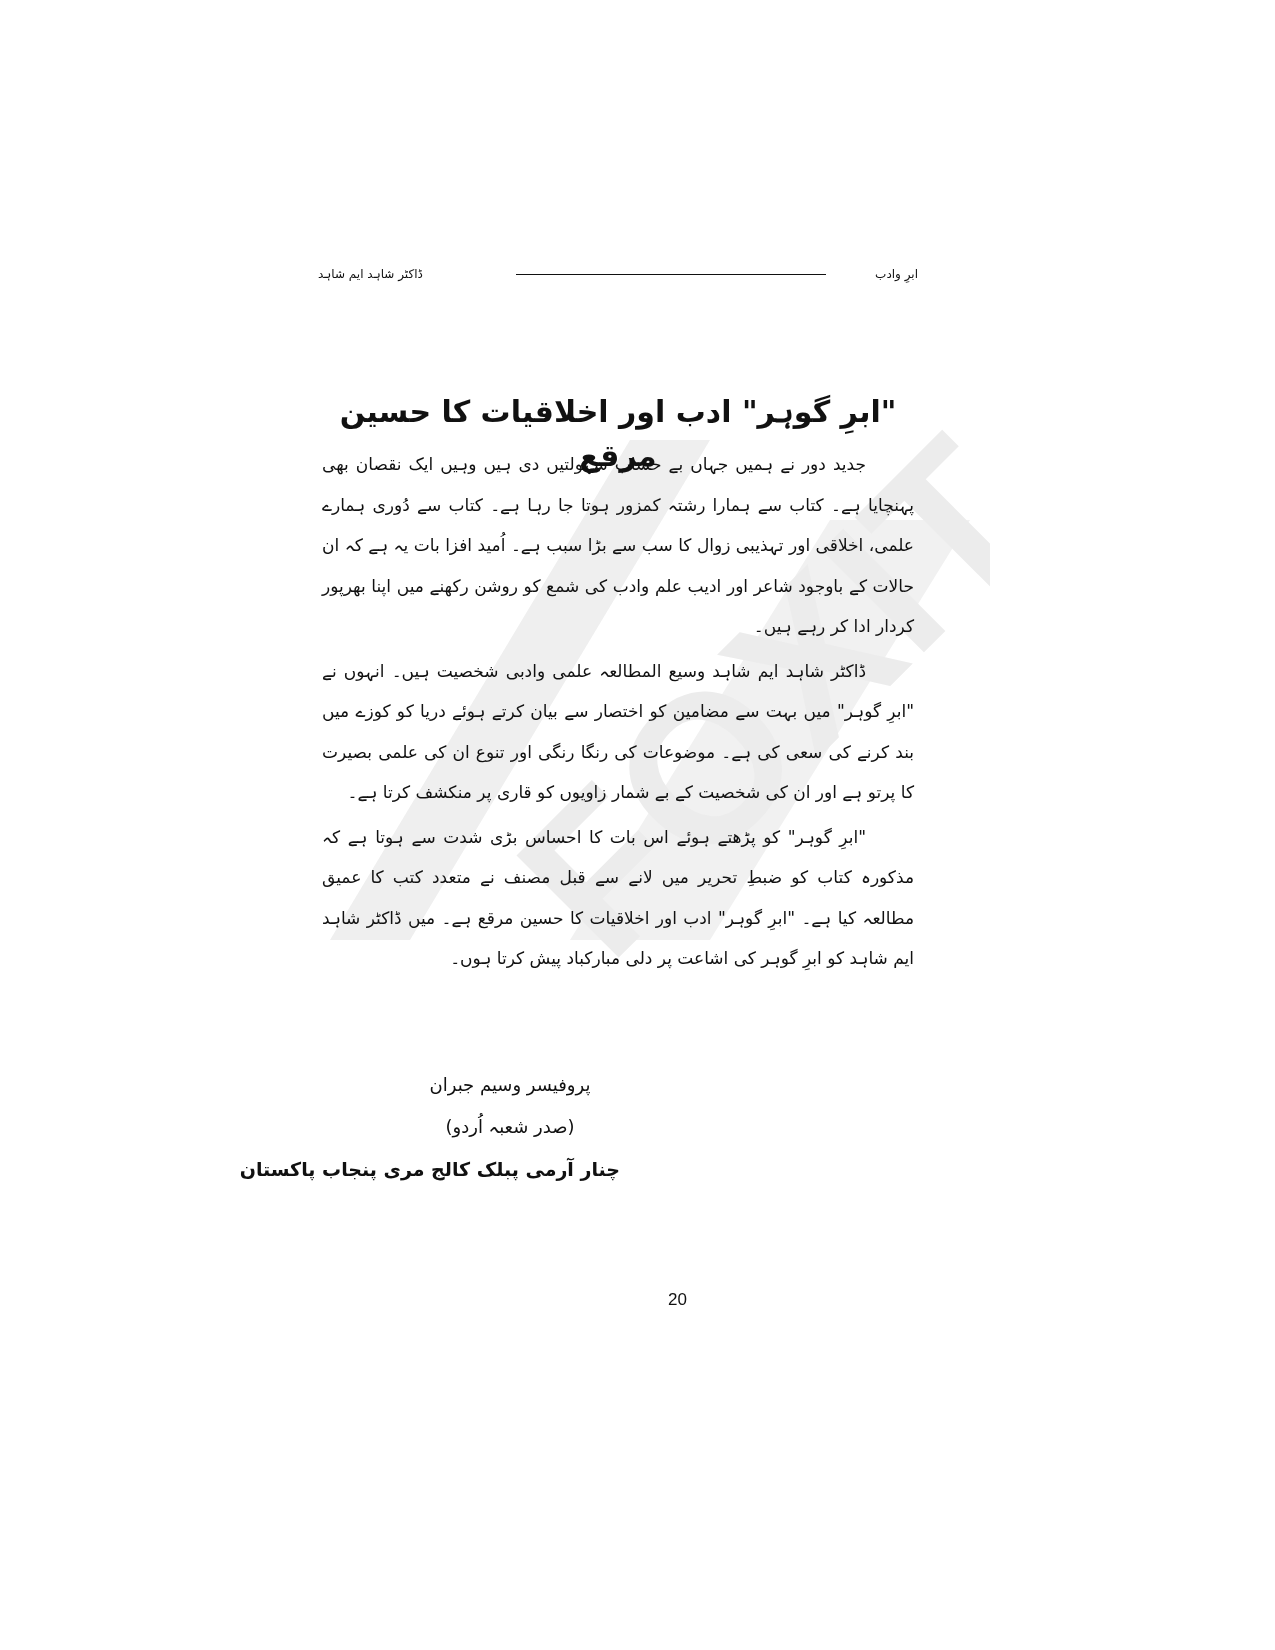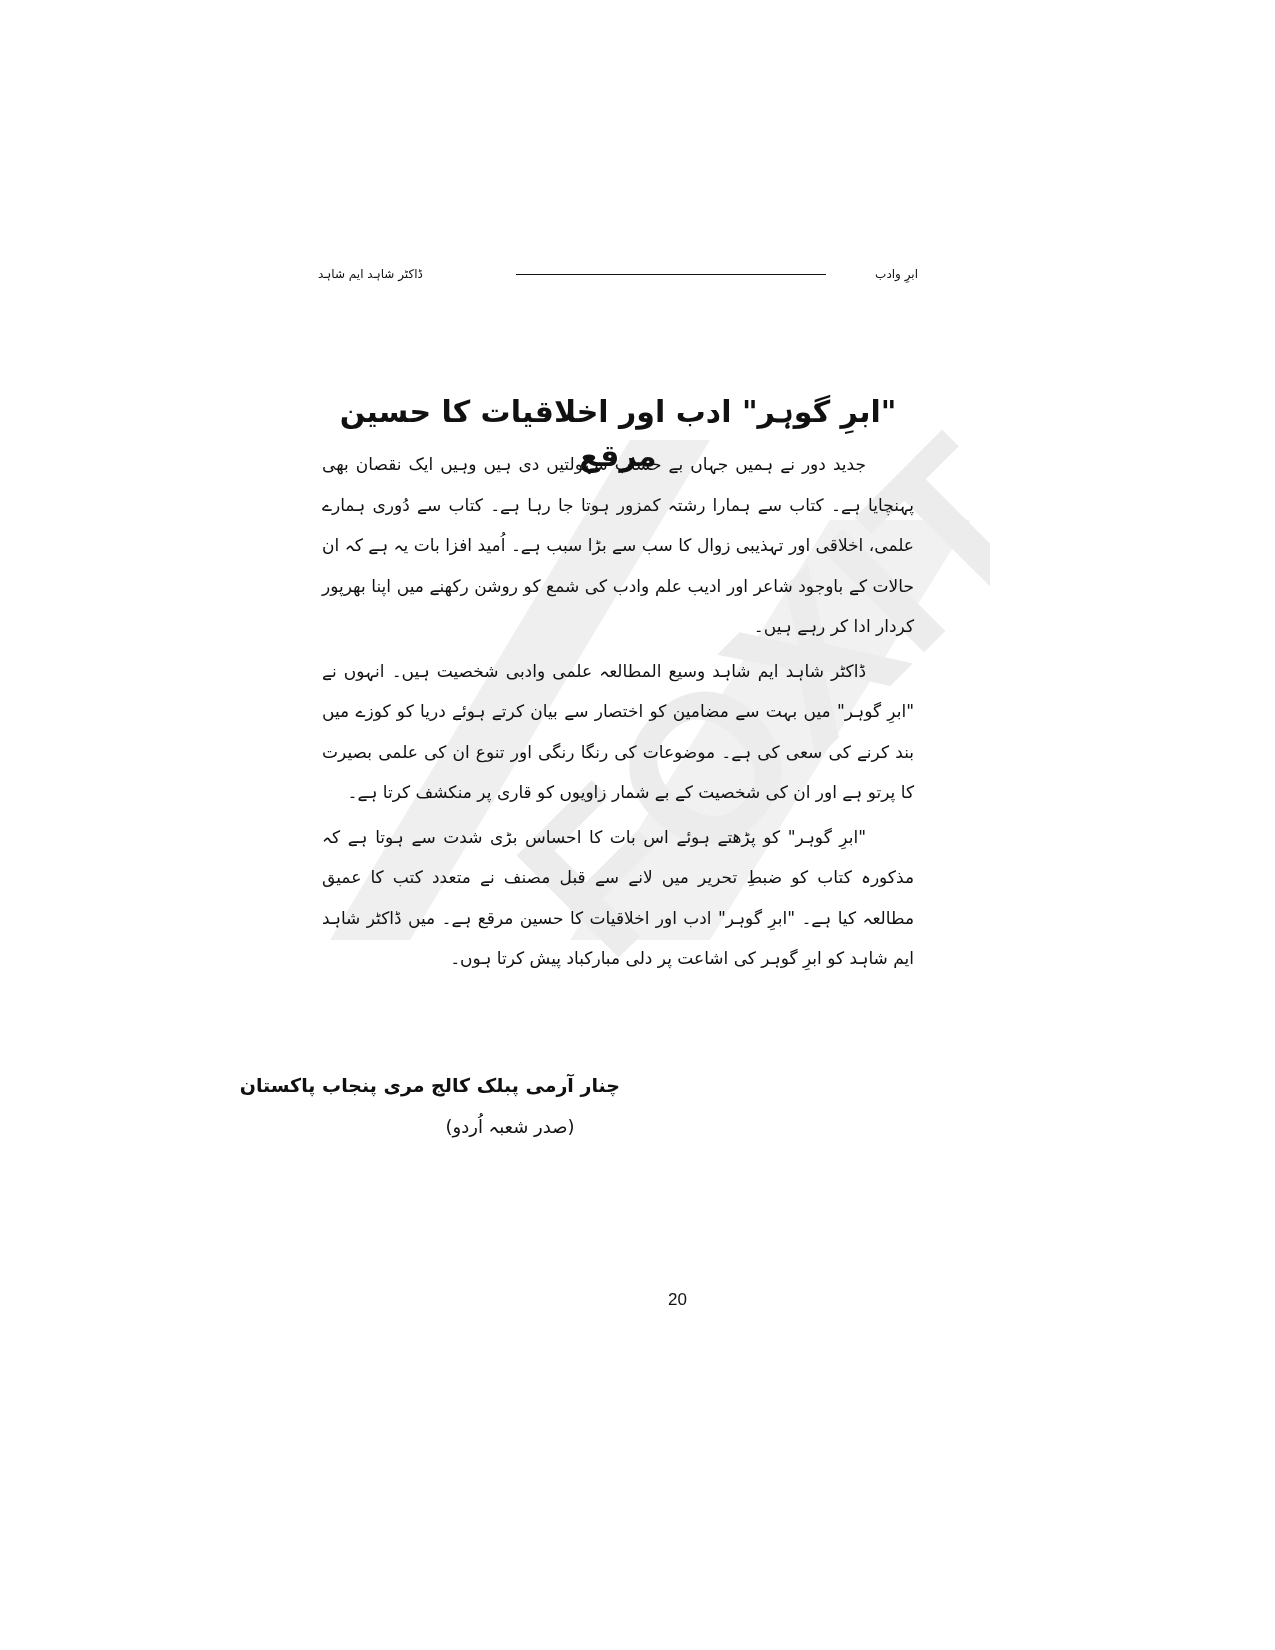--- a/index.html
+++ b/index.html
@@ -130,17 +130,18 @@
 
 <h1 class="title">"ابرِ گوہر" ادب اور اخلاقیات کا حسین مرقع</h1>
 
 <div class="body-text">
   <p>جدید دور نے ہمیں جہاں بے حساب سہولتیں دی ہیں وہیں ایک نقصان بھی پہنچایا ہے۔ کتاب سے ہمارا رشتہ کمزور ہوتا جا رہا ہے۔ کتاب سے دُوری ہمارے علمی، اخلاقی اور تہذیبی زوال کا سب سے بڑا سبب ہے۔ اُمید افزا بات یہ ہے کہ ان حالات کے باوجود شاعر اور ادیب علم وادب کی شمع کو روشن رکھنے میں اپنا بھرپور کردار ادا کر رہے ہیں۔</p>
   <p>ڈاکٹر شاہد ایم شاہد وسیع المطالعہ علمی وادبی شخصیت ہیں۔ انہوں نے "ابرِ گوہر" میں بہت سے مضامین کو اختصار سے بیان کرتے ہوئے دریا کو کوزے میں بند کرنے کی سعی کی ہے۔ موضوعات کی رنگا رنگی اور تنوع ان کی علمی بصیرت کا پرتو ہے اور ان کی شخصیت کے بے شمار زاویوں کو قاری پر منکشف کرتا ہے۔</p>
   <p>"ابرِ گوہر" کو پڑھتے ہوئے اس بات کا احساس بڑی شدت سے ہوتا ہے کہ مذکورہ کتاب کو ضبطِ تحریر میں لانے سے قبل مصنف نے متعدد کتب کا عمیق مطالعہ کیا ہے۔ "ابرِ گوہر" ادب اور اخلاقیات کا حسین مرقع ہے۔ میں ڈاکٹر شاہد ایم شاہد کو ابرِ گوہر کی اشاعت پر دلی مبارکباد پیش کرتا ہوں۔</p>
 </div>
 
 <div class="signature">
+  <div class="sig-line name">پروفیسر وسیم جبران</div>
+  <div class="sig-line dept">(صدر شعبہ اُردو)</div>
   <div class="sig-line inst">چنار آرمی پبلک کالج مری پنجاب پاکستان</div>
-  <div class="sig-line dept">(صدر شعبہ اُردو)</div>
 </div>
 
 <div class="page-number">20</div>
 
 </body></html>

